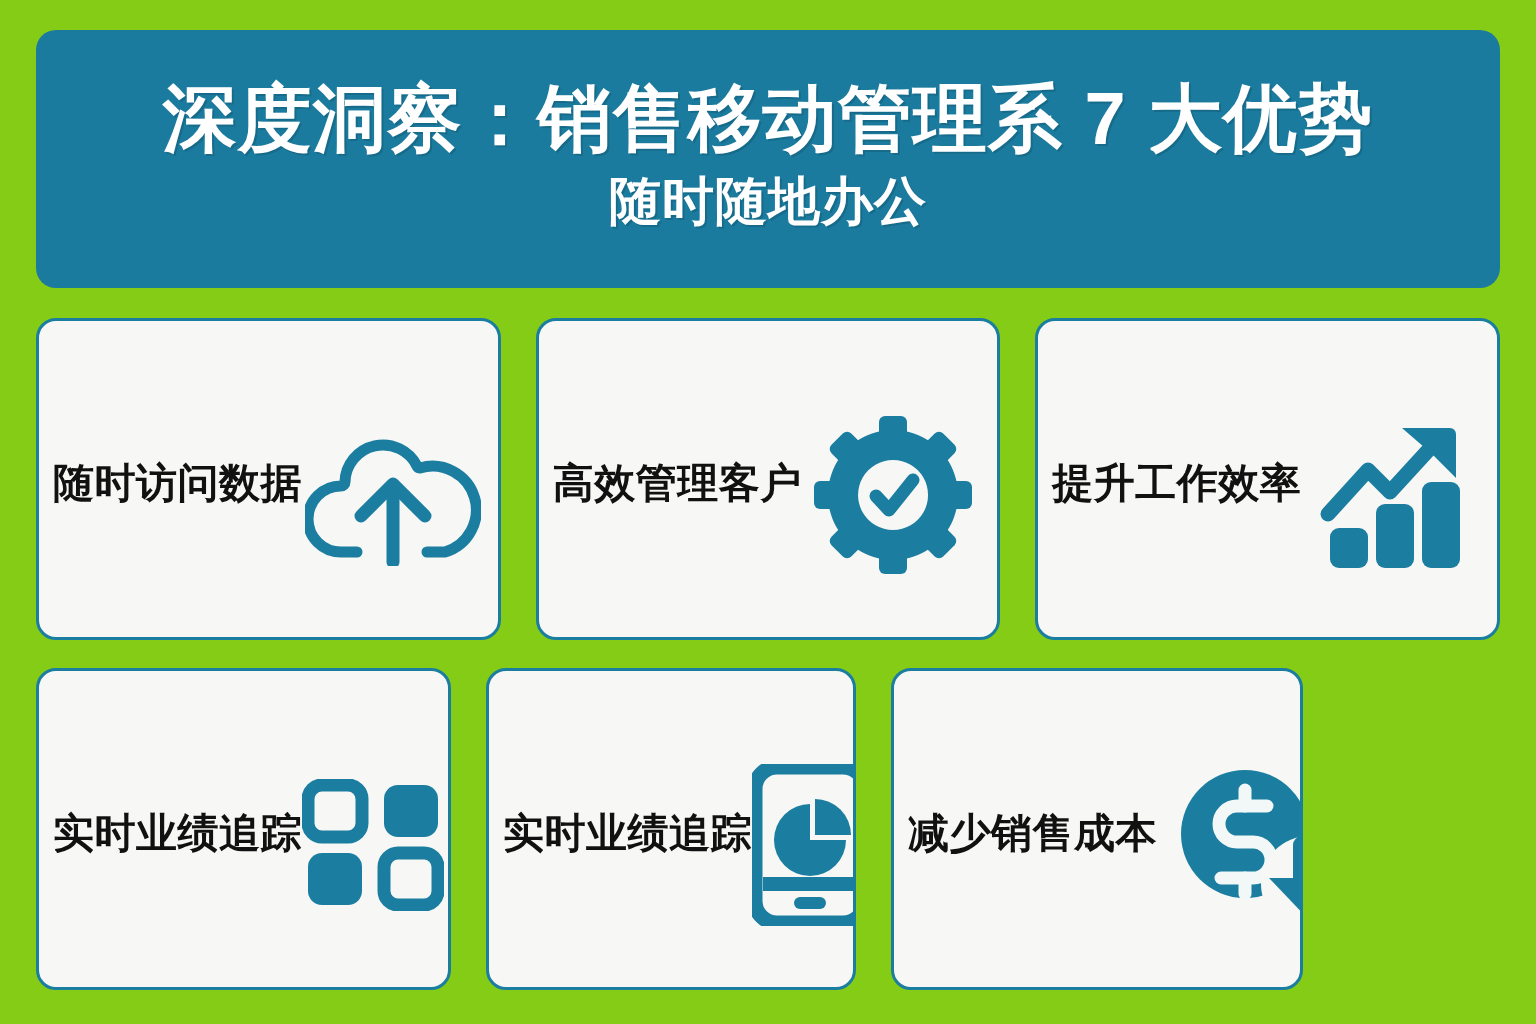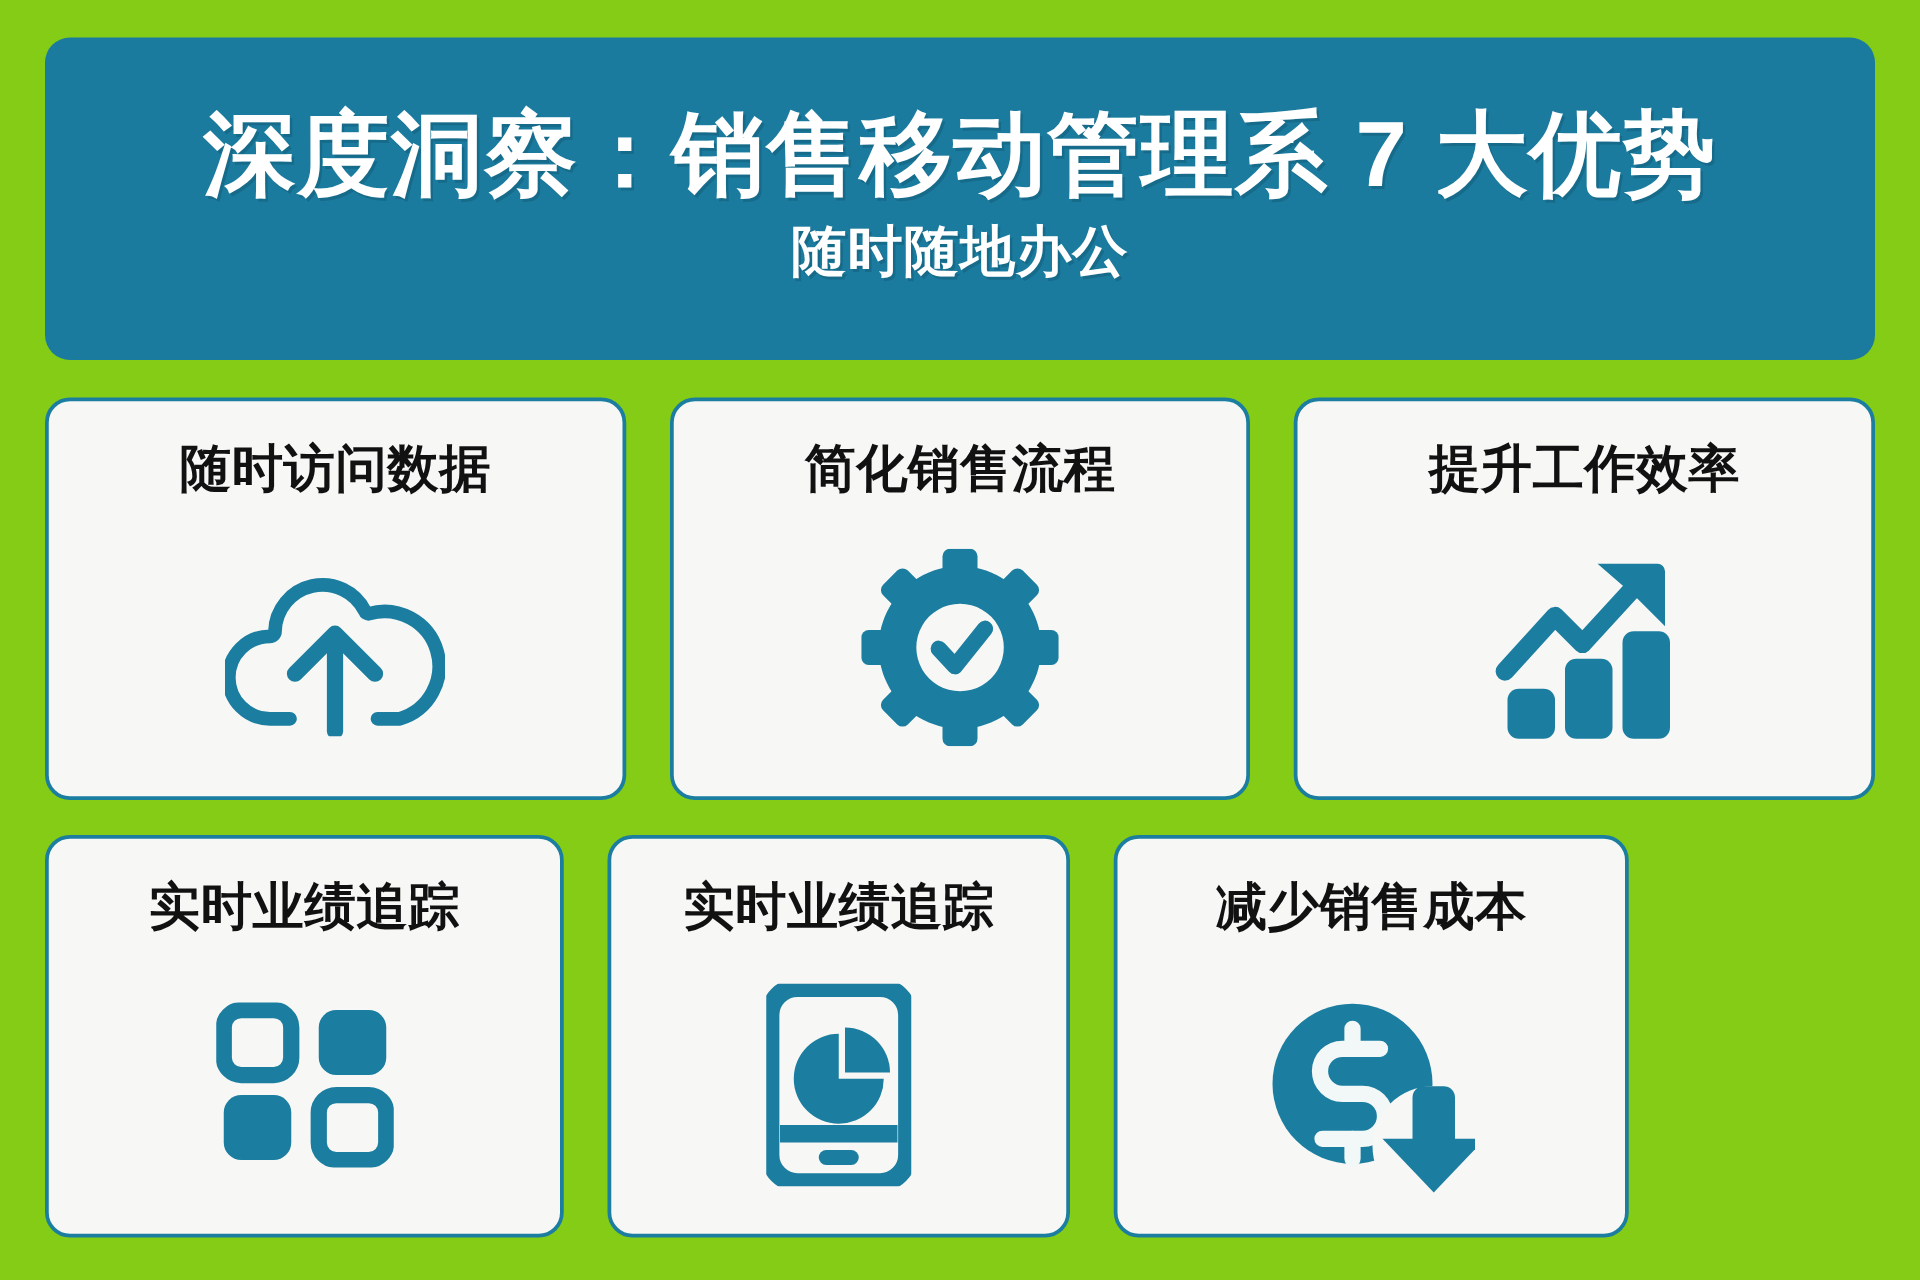--- a/index.html
+++ b/index.html
@@ -42,21 +42,21 @@
     font-weight: bold;
     line-height: 1.08;
     letter-spacing: 1px;
     text-align: center;
     white-space: nowrap;
     text-shadow: 2px 2px 0 rgba(12,70,92,0.30);
   }
 
   .header-subtitle {
     color: #ffffff;
-    font-size: 44px;
+    font-size: 52px;
     font-weight: bold;
     line-height: 1.1;
     letter-spacing: 1px;
     text-align: center;
     margin-top: 14px;
     white-space: nowrap;
     text-shadow: 2px 2px 0 rgba(12,70,92,0.30);
   }
 
   
@@ -72,21 +72,21 @@
     display: flex;
     gap: 35px;
     flex: 1;
   }
 
   .card {
     background: #f7f7f5;
     border: 3px solid #1b7ea0;
     border-radius: 20px;
     display: flex;
-    flex-direction: column;
+    flex-direction: row;
     align-items: center;
     justify-content: flex-start;
     padding: 32px 14px 22px 14px;
     overflow: hidden;
   }
 
   .card-row-1 .card { flex: 1 1 0; }
 
   
   .card-row-2 .card-collab   { flex: 0 0 415px; }
@@ -136,21 +136,21 @@
                      A38 38 0 0 1 112 42 A3 3 0 0 0 115 44
                      A31 31 0 0 1 140 128 H122" fill="none" stroke="#1b7ea0" stroke-width="11" stroke-linecap="round" stroke-linejoin="round"></path>
 
             <line x1="88" y1="138" x2="88" y2="62" stroke="#1b7ea0" stroke-width="13" stroke-linecap="round"></line>
             <polyline points="56,92 88,60 120,92" fill="none" stroke="#1b7ea0" stroke-width="13" stroke-linecap="round" stroke-linejoin="round"></polyline>
           </svg>
         </div>
       </div>
 
       <div class="card card-gear">
-        <div class="card-label">简化销售流程</div>
+        <div class="card-label">高效管理客户</div>
         <div class="card-icon">
           <svg width="158" height="158" viewBox="0 0 158 158">
             <g fill="#1b7ea0">
 
               <rect x="65" y="0" width="28" height="32" rx="6"></rect>
               <rect x="65" y="126" width="28" height="32" rx="6"></rect>
               <rect x="0" y="65" width="32" height="28" rx="6"></rect>
               <rect x="126" y="65" width="32" height="28" rx="6"></rect>
               <rect x="65" y="0" width="28" height="32" rx="6" transform="rotate(45 79 79)"></rect>
               <rect x="65" y="126" width="28" height="32" rx="6" transform="rotate(45 79 79)"></rect>

